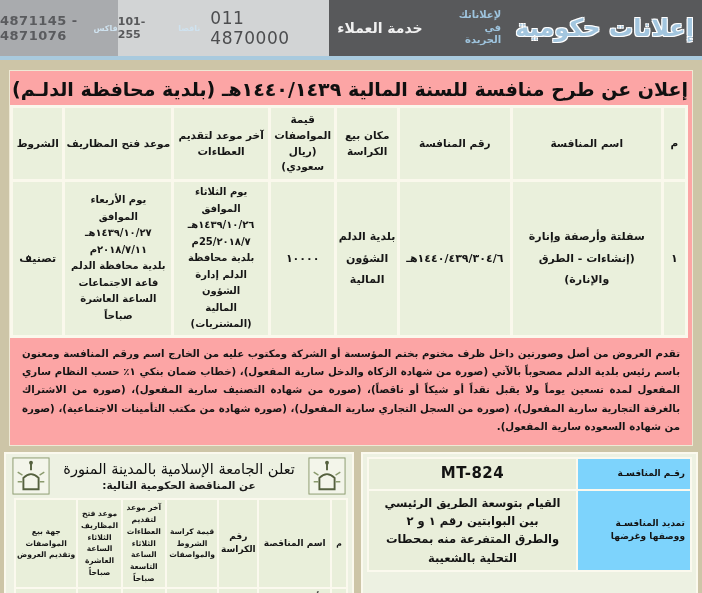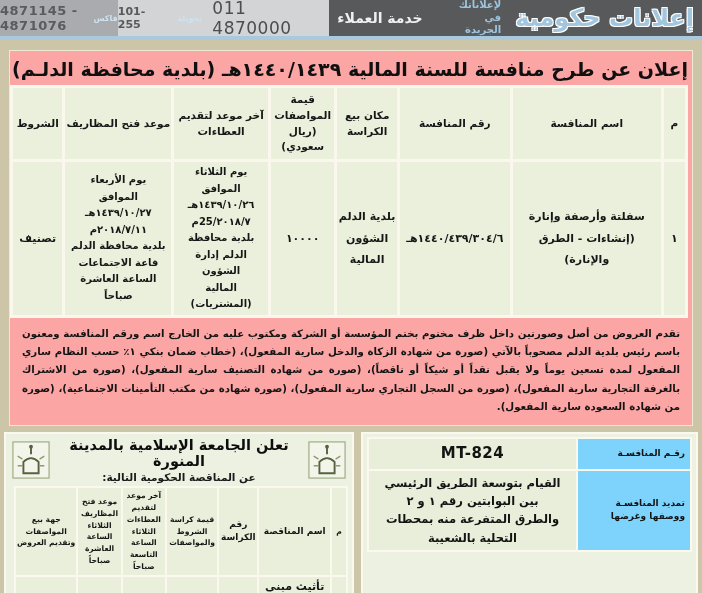--- a/index.html
+++ b/index.html
@@ -3,21 +3,21 @@
 <meta charset="utf-8">
 <style>
   html,body{margin:0;padding:0;}
   body{
     width:702px;height:593px;overflow:hidden;
     background:#cdc5a7;
     font-family:"DejaVu Sans", sans-serif;
     -webkit-font-smoothing:antialiased;
   }
   
-  .topbar{height:36px;display:flex;direction:ltr;}
+  .topbar{height:56px;display:flex;direction:ltr;}
   .tb-fax{width:118px;background:#a9abae;display:flex;align-items:center;justify-content:center;gap:4px;direction:ltr;}
   .tb-fax .num{color:#5a5b5e;font-weight:bold;font-size:13px;letter-spacing:.5px;}
   .tb-label{color:#cfe2ef;font-size:8px;font-weight:bold;}
   .tb-mid{width:212px;background:#d2d4d5;display:flex;align-items:center;justify-content:center;gap:10px;direction:ltr;}
   .tb-mid .ext{color:#58595b;font-weight:bold;font-size:11px;}
   .tb-mid .phone{color:#4c4d4f;font-weight:normal;font-size:17px;letter-spacing:.5px;}
   .tb-right{flex:1;background:#58595b;display:flex;direction:rtl;align-items:center;padding:0 8px;gap:14px;}
   .brand{color:#a3c6df;font-weight:bold;font-size:24px;
          text-shadow:0 0 1px #fff,1px 1px 0 #fff,-1px -1px 0 #fff,1px -1px 0 #fff,-1px 1px 0 #fff;
          white-space:nowrap;}
@@ -48,21 +48,21 @@
     line-height:1.8;text-align:justify;
   }
   
   .bottom{display:flex;direction:ltr;gap:7px;margin:6px 4px 0;}
   .uni-box,.swcc-box{background:#edf1e2;border:2px solid #fbf9ee;direction:rtl;}
   .uni-box{width:346px;height:231px;overflow:hidden;}
   .swcc-box{flex:1;height:231px;overflow:hidden;}
   
   .uni-head{display:flex;align-items:center;justify-content:space-between;padding:3px 6px 1px;}
   .uni-titles{text-align:center;flex:1;}
-  .uni-title{font-size:14.5px;font-weight:bold;color:#0d0d0d;}
+  .uni-title{font-size:14.5px;font-weight:normal;color:#0d0d0d;}
   .uni-sub{font-size:10.5px;font-weight:bold;color:#1a1a1a;margin-top:2px;}
   .uni-logo{width:38px;height:38px;flex:0 0 auto;}
   table.uni{border-collapse:collapse;margin:2px 4px 0;width:334px;table-layout:fixed;}
   table.uni th,table.uni td{
     border:2px solid #fbf9ee;background:#e9efda;font-weight:bold;color:#161616;
     text-align:center;vertical-align:middle;white-space:pre-line;
   }
   table.uni th{font-size:7.6px;line-height:1.55;height:50px;padding:2px 1px;}
   table.uni td{font-size:10px;line-height:1.7;height:70px;padding:1px;}
   
@@ -88,21 +88,21 @@
 </head>
 <body>
 
 <div class="topbar">
   <div class="tb-fax">
     <span class="num">4871145 - 4871076</span>
     <span class="tb-label">فاكس</span>
   </div>
   <div class="tb-mid">
     <span class="ext">101-255</span>
-    <span class="tb-label">تحويلة</span>
+    <span class="tb-label">ناقصا</span>
     <span class="phone">011 4870000</span>
   </div>
   <div class="tb-right">
     <span class="brand">إعلانات حكومية</span>
     <span class="tagline">
       <span>لإعلاناتك</span><br>
       <span>في الجريدة</span>
     </span>
     <span class="cservice">خدمة العملاء</span>
   </div>

